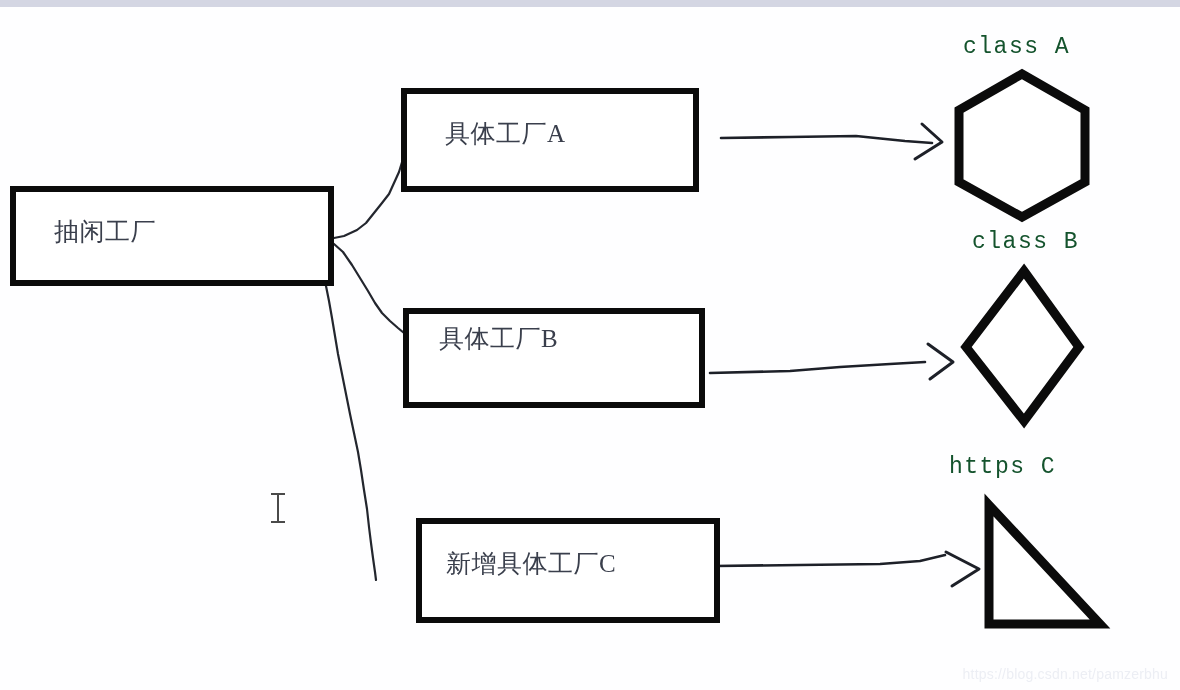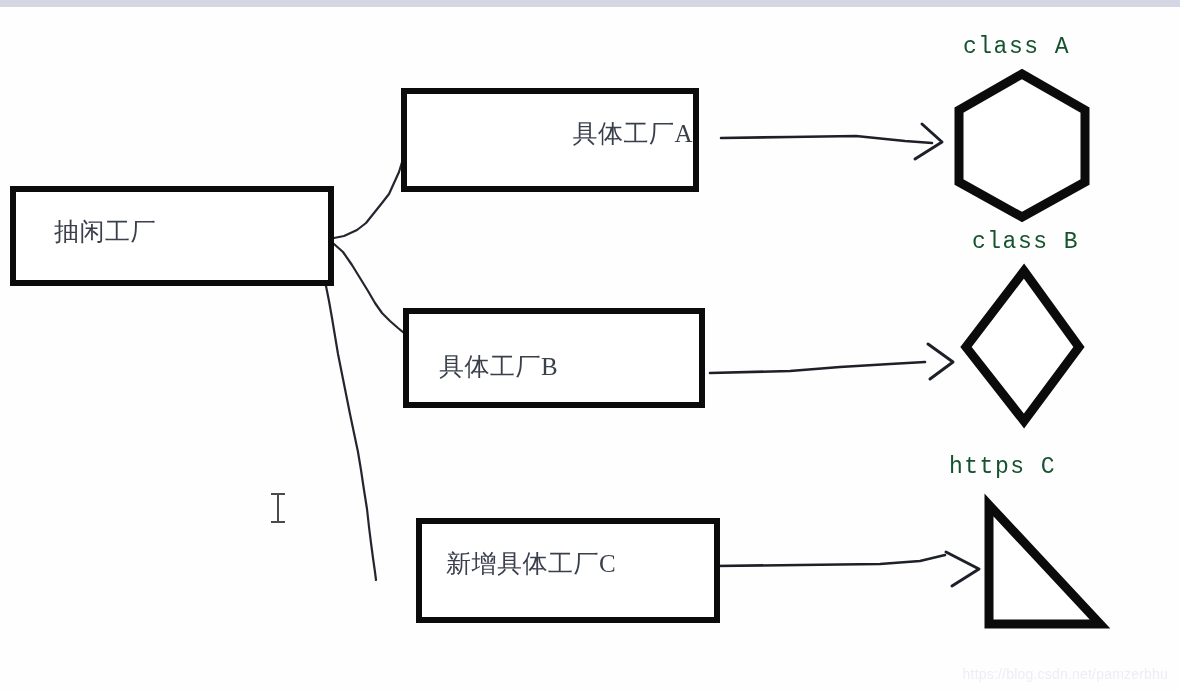--- a/index.html
+++ b/index.html
@@ -51,33 +51,32 @@
     height: 100px;
   }
   #box-abstract-factory .node-label {
     margin: 27px 0 12px 38px;
   }
   #box-factory-a {
     left: 401px;
     top: 88px;
     width: 298px;
     height: 104px;
-    justify-content: flex-end;
   }
   #box-factory-a .node-label {
     margin: 27px 0 0 38px;
   }
   #box-factory-b {
     left: 403px;
     top: 308px;
     width: 302px;
     height: 100px;
   }
   #box-factory-b .node-label {
-    margin: 40px 0 0 30px;
+    margin: 12px 0 0 30px;
   }
   #box-factory-c {
     left: 416px;
     top: 518px;
     width: 304px;
     height: 105px;
   }
   #box-factory-c .node-label {
     margin: 27px 0 0 24px;
   }

